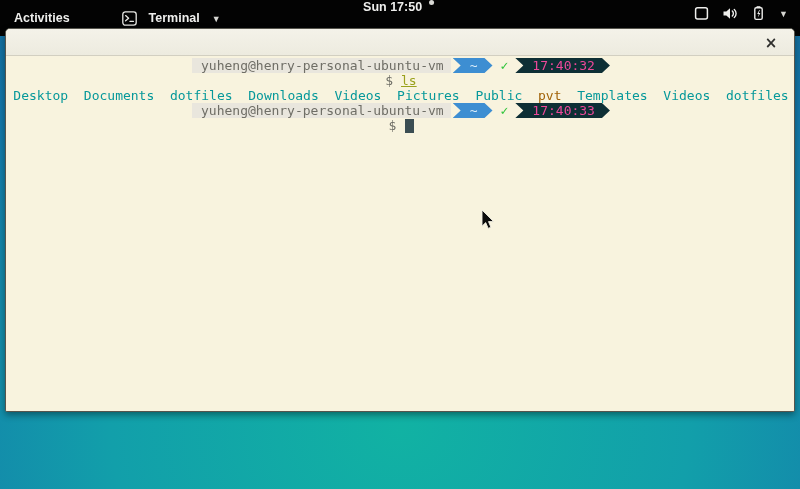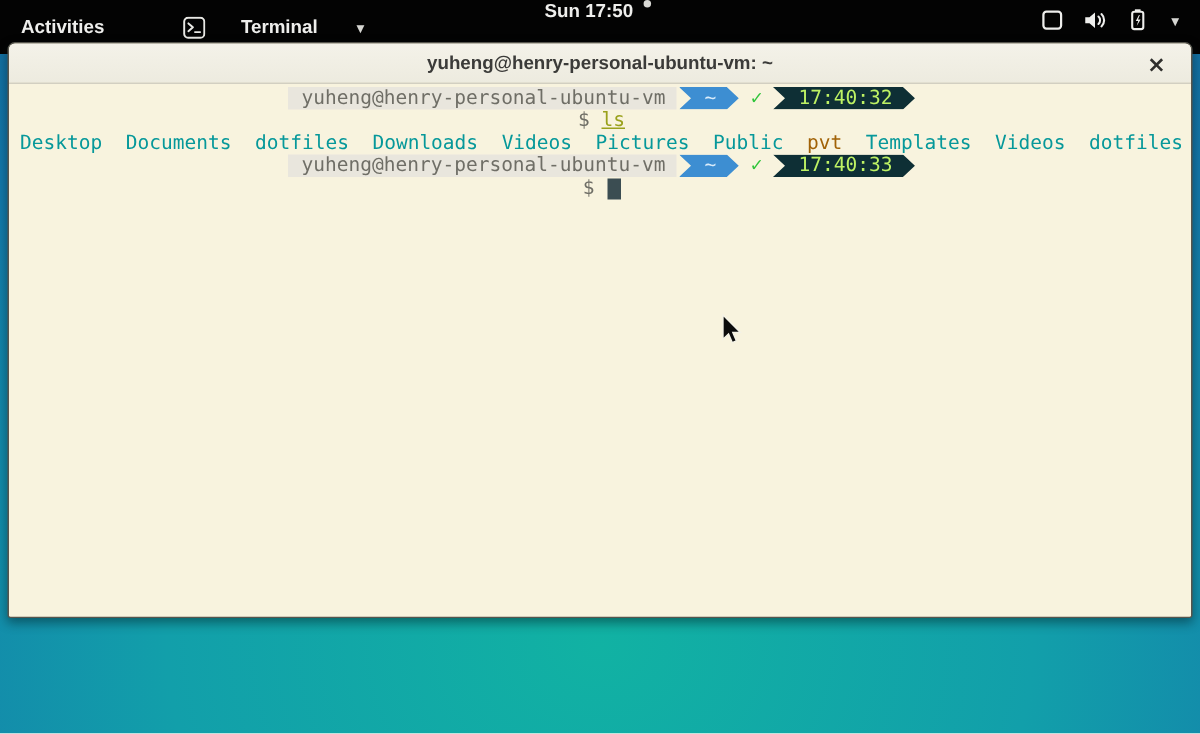--- a/index.html
+++ b/index.html
@@ -11,21 +11,21 @@
   }
 
   
   .topbar {
     position: absolute; top: 0; left: 0; width: 800px; height: 36px;
     background: #030303; color: #eeeeec;
     display: flex; align-items: center;
     font-size: 12.5px; font-weight: 700;
   }
   .activities { padding: 0 14px; height: 100%; display: flex; align-items: center; cursor: default; }
-  .app-menu { display: flex; align-items: center; gap: 24px; padding: 0 10px; height: 100%; margin-left: 28px; }
+  .app-menu { display: flex; align-items: center; gap: 12px; padding: 0 10px; height: 100%; margin-left: 28px; }
   .app-menu svg { display: block; }
   .caret { font-size: 9px; color: #d6d6d2; line-height: 1; padding-top: 2px; }
   .clock-wrap {
     position: absolute; left: 50%; top: 0; height: 26px; transform: translateX(-52%);
     display: flex; align-items: flex-start; gap: 7px;
   }
   .notif-dot { width: 5px; height: 5px; border-radius: 50%; background: #d9d9d5; }
   .tray { position: absolute; right: 0; top: 0; height: 26px; display: flex; align-items: center; gap: 13px; padding: 0 12px 0 10px; }
   .tray svg { display: block; }
 
@@ -59,21 +59,21 @@
 
   .seg-user {
     background: #e9e6dd; color: #6f6e66;
     padding: 0 7px 0 9px; height: 15px; display: inline-flex; align-items: center;
   }
   .banner {
     height: 15px; display: inline-flex; align-items: center;
     clip-path: polygon(0 0, calc(100% - 8px) 0, 100% 50%, calc(100% - 8px) 100%, 0 100%, 8px 50%);
   }
   .banner.blue { background: #3d8ed2; color: #d9ecfa; padding: 0 15px 0 17px; margin-left: 2px; }
-  .banner.dark { background: #0e2f35; color: #bef264; padding: 0 15px 0 17px; }
+  .banner.dark { background: #0e2f35; color: #ec4899; padding: 0 15px 0 17px; }
   .check { color: #2fc43a; font-weight: 700; padding: 0 7px 0 8px; }
 
   .sym { color: #6f6e66; }
   .cmd-text { color: #9aa11c; text-decoration: underline; }
 
   .ls-row { display: flex; gap: 15.7px; }
   .ls-item { color: #06989a; }
   .ls-item.green { color: #a16207; }
 
   .block-cursor {
@@ -118,21 +118,20 @@
         <rect x="5.6" y="1.2" width="3.8" height="1.6" fill="#eeeeec"></rect>
         <rect x="3.8" y="2.8" width="7.4" height="11.6" rx="1.4" fill="none" stroke="#eeeeec" stroke-width="1.4"></rect>
         <path d="M8.3 5 L6.2 9 h1.6 l-1 3.4 L9.4 8 H7.7 l1.2-3 Z" fill="#eeeeec"></path>
       </svg>
       <span class="caret">▼</span>
     </div>
   </div>
 
   <div class="window">
     <div class="titlebar">
-      <span class="titlebar-title">yuheng@henry-personal-ubuntu-vm: ~</span>
       <span class="close-btn">×</span>
     </div>
     <div class="term-body">
 
       <div class="term-line">
         <span class="seg-user">yuheng@henry-personal-ubuntu-vm</span>
         <span class="banner blue">~</span>
         <span class="check">✓</span>
         <span class="banner dark">17:40:32</span>
       </div>

